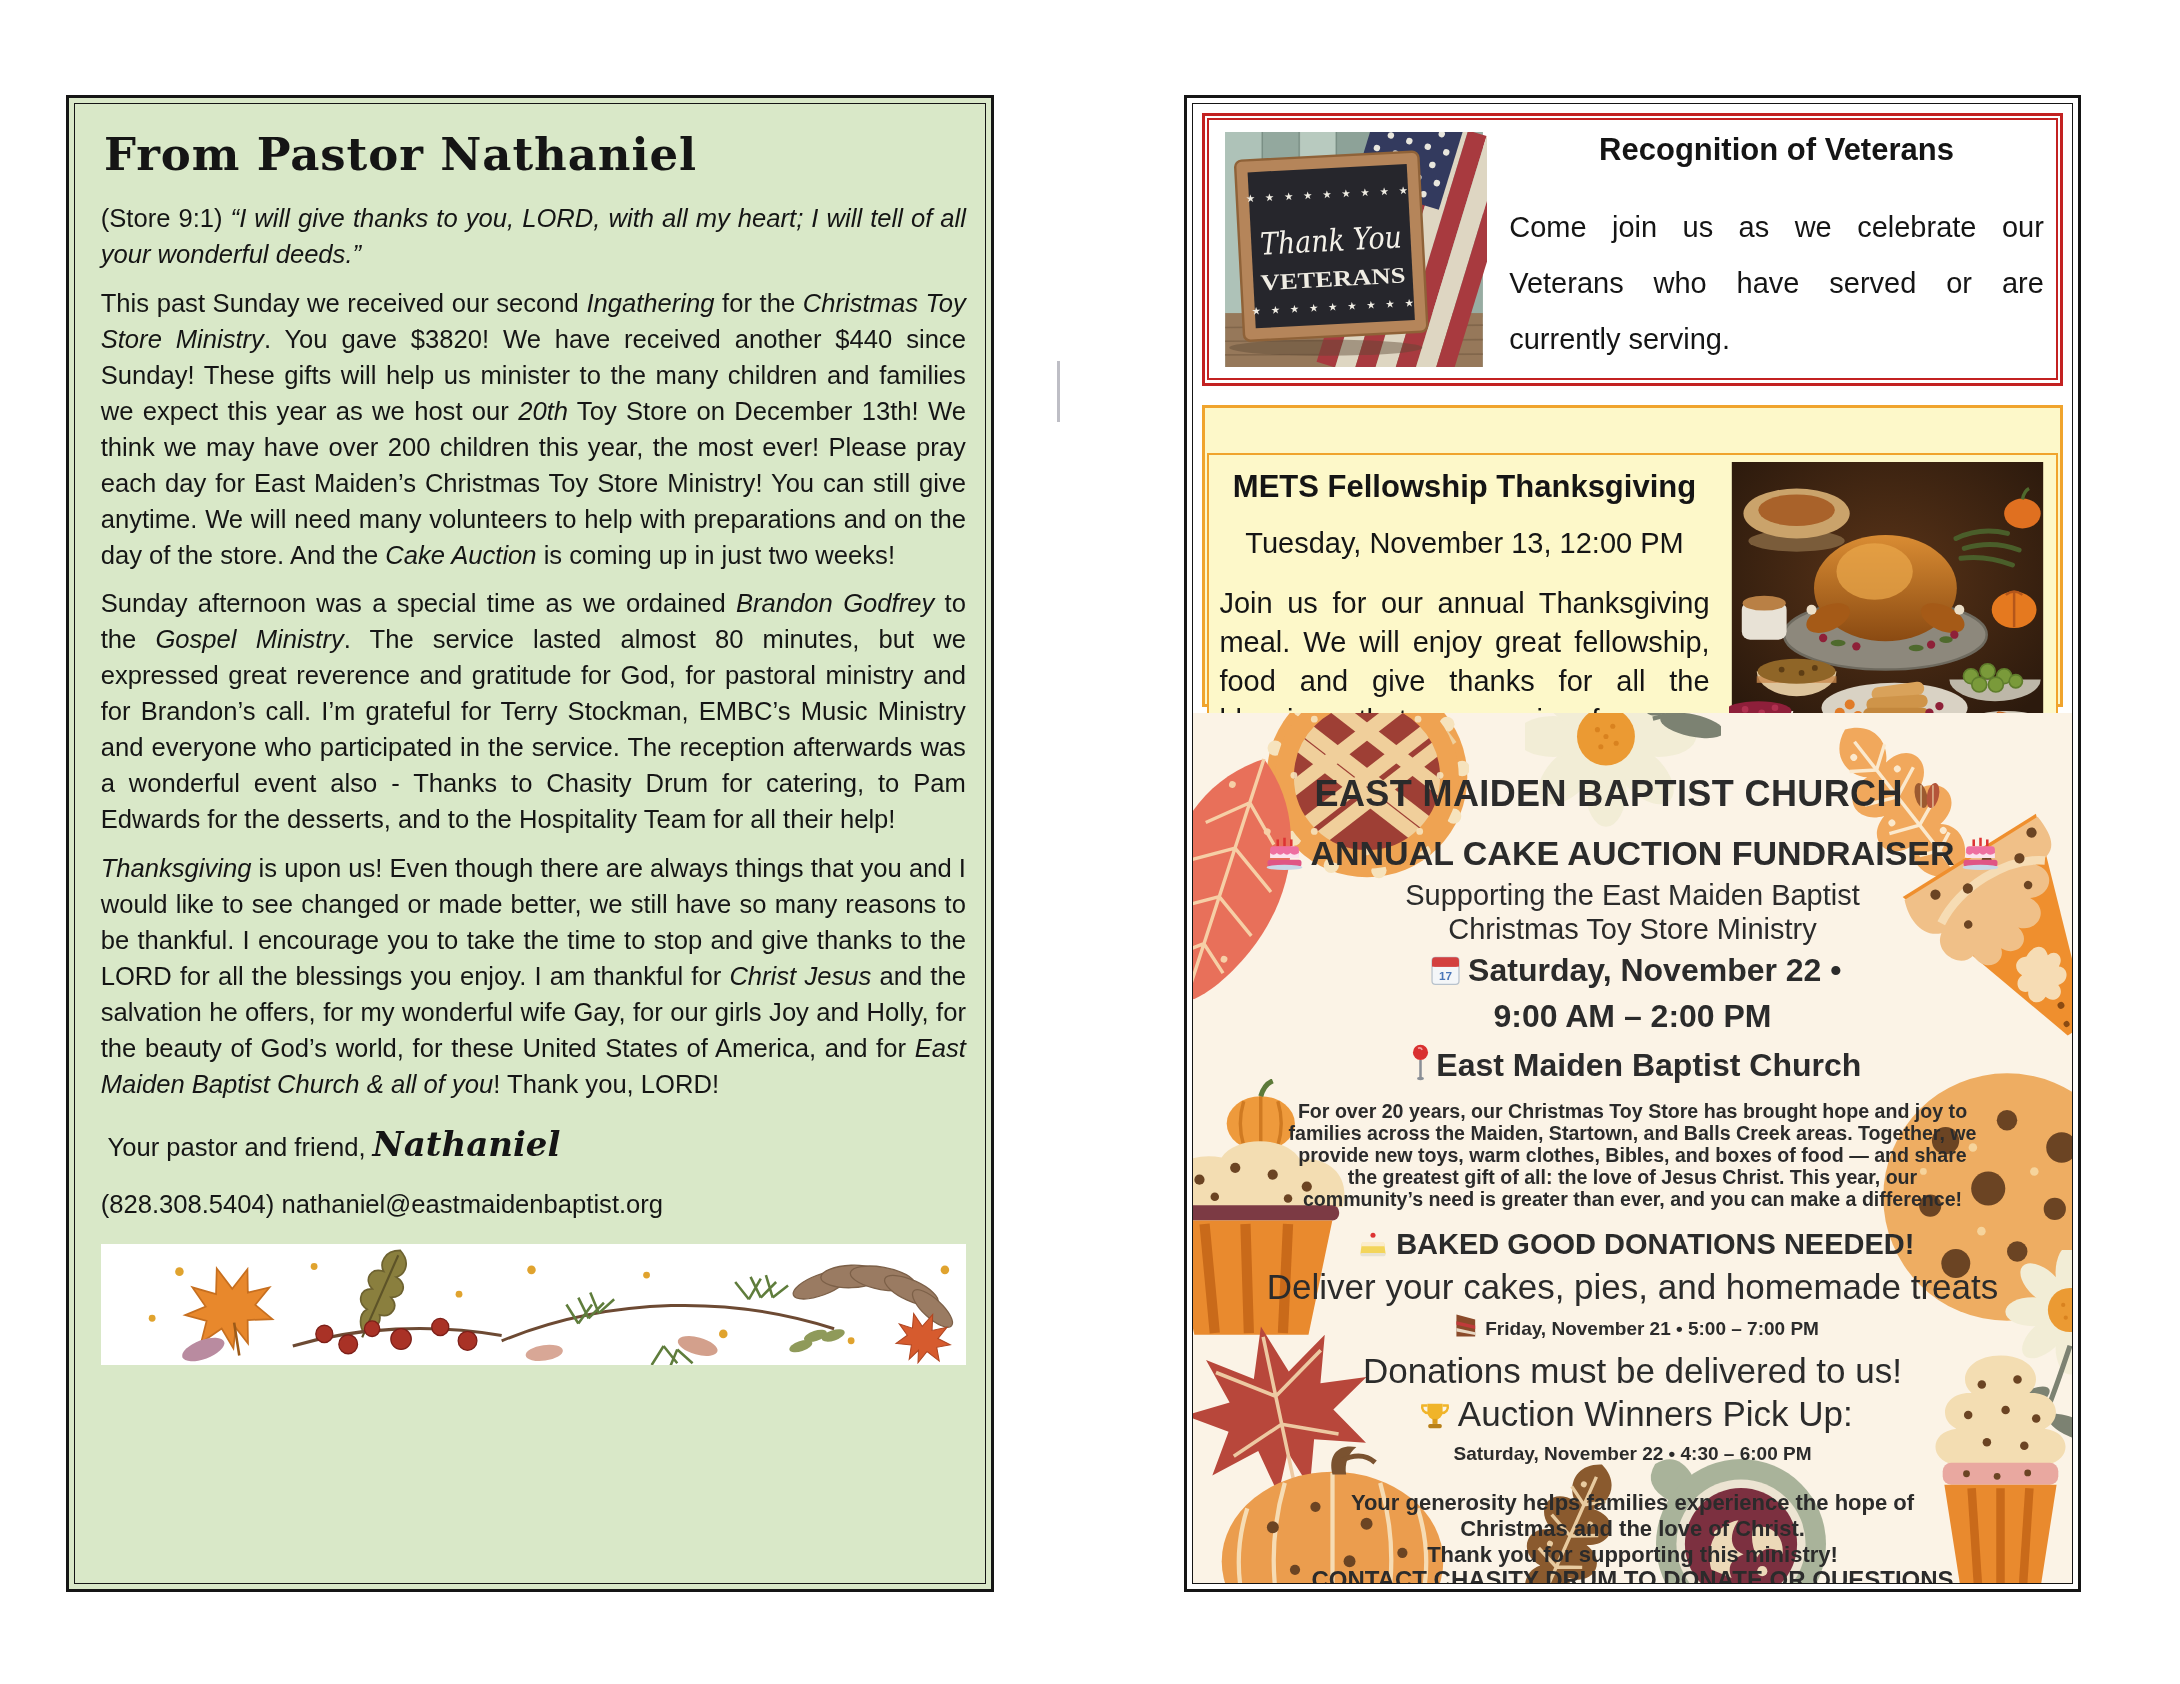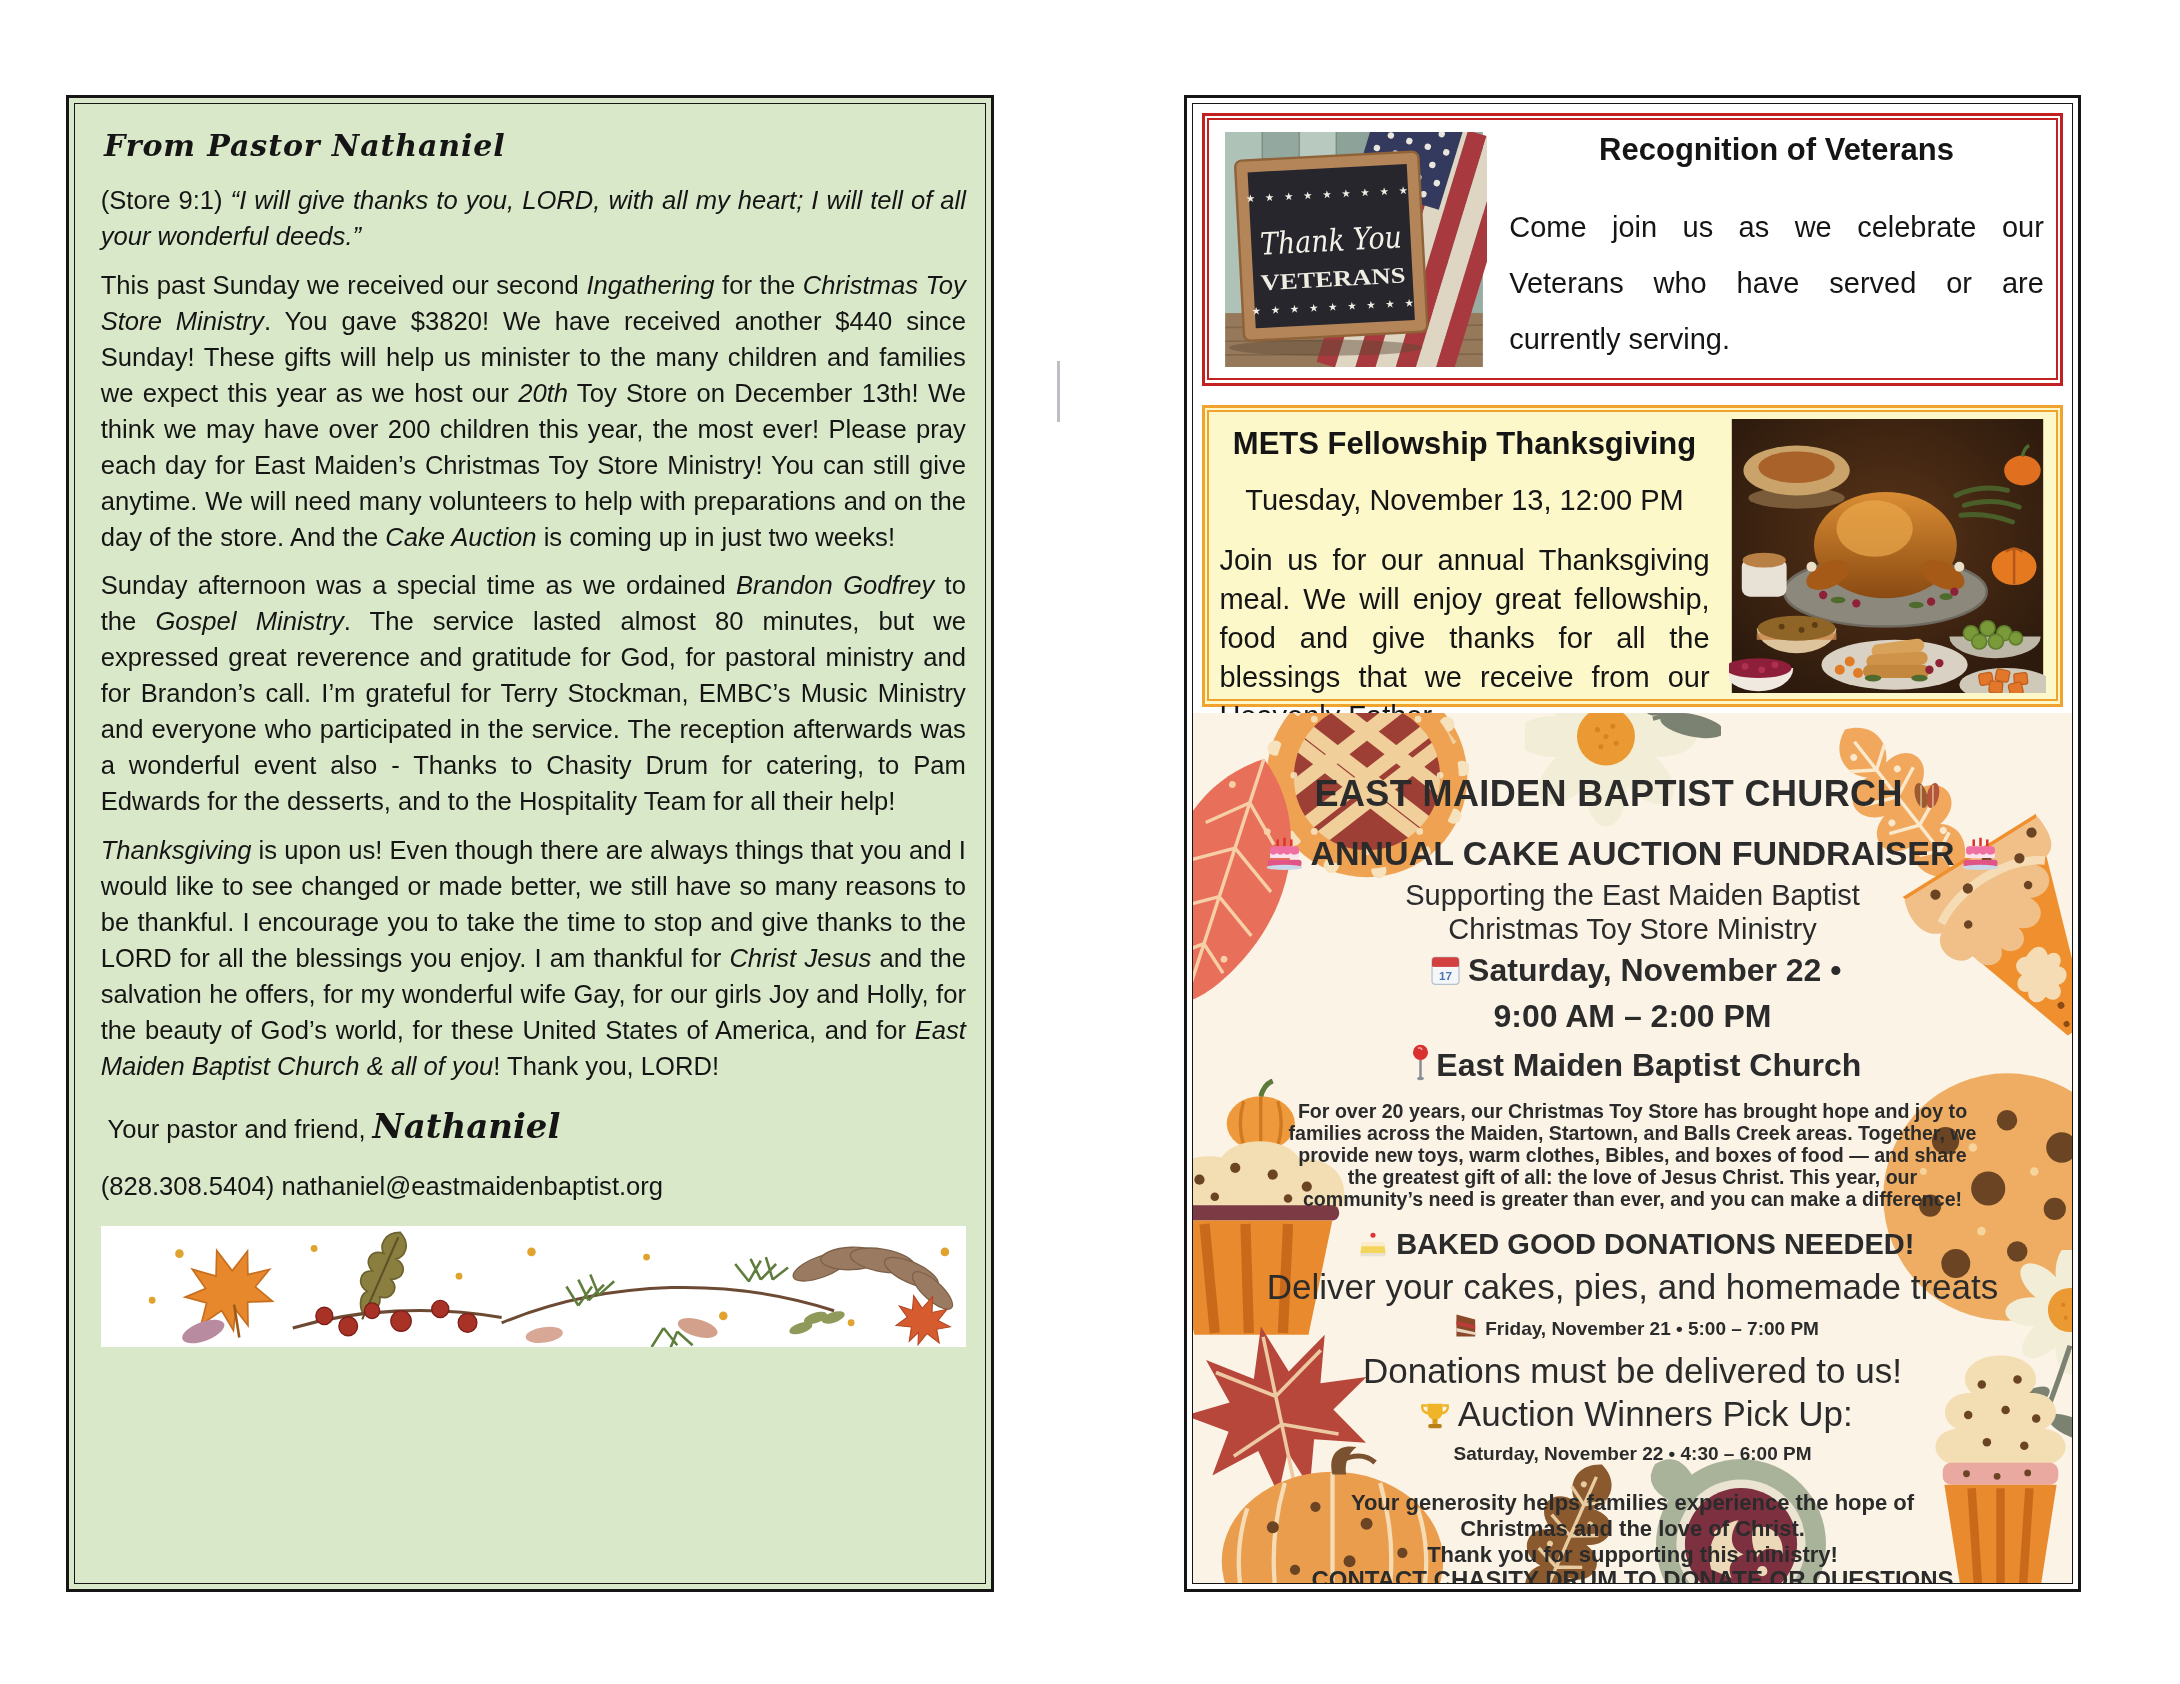--- a/index.html
+++ b/index.html
@@ -18,22 +18,22 @@
     font-family:"Liberation Sans", sans-serif;color:var(--ink);
     overflow:hidden;
   }
   .panel{position:absolute;border:3.4px solid var(--ink);}
   .panel-inner{border:1.7px solid var(--ink);margin:5.1px;height:calc(100% - 10.2px);overflow:hidden;}
 
   
   #letter-panel{left:66px;top:95px;width:928px;height:1497px;background:var(--letter-bg);}
   #letter-panel .panel-inner{padding:17px 19px 15.3px 25.6px;}
   .letter-title{
-    font-family:"DejaVu Serif", serif;font-style:italic;font-weight:bold;
-    font-size:30px;letter-spacing:0.9px;margin:6.8px 0 19px 3.4px;
+    font-family:"DejaVu Serif", serif;font-weight:bold;
+    font-size:45px;letter-spacing:0.9px;margin:6.8px 0 19px 3.4px;
   }
   .letter-par{font-size:25.6px;line-height:36px;text-align:justify;margin:0 0 12.8px 0;}
   .it{font-style:italic;}
   .closing-line{font-size:25.6px;margin:22px 0 0 6.8px;}
   .closing-name{font-family:"DejaVu Serif", serif;font-style:italic;font-weight:bold;font-size:34px;}
   .contact-line{font-size:25.6px;margin:25.6px 0 0 0;}
   .leaf-banner{margin-top:25.6px;height:121px;background:#ffffff;overflow:hidden;}
   .leaf-banner svg{display:block;width:100%;height:100%;}
 
   
@@ -45,21 +45,21 @@
   .vet-box-inner{border:2.6px solid var(--red);height:100%;display:flex;gap:22px;padding:6.8px 12px;align-items:center;background:#fff;}
   .vet-img{width:266px;height:235px;flex:none;overflow:hidden;}
   .vet-img svg{display:block;width:100%;height:100%;}
   .vet-text{flex:1;align-self:stretch;display:flex;flex-direction:column;padding-top:5.1px;}
   .vet-title{font-size:31px;font-weight:bold;text-align:center;}
   .vet-date{font-size:31px;font-weight:bold;text-align:center;margin-top:22px;}
   .vet-body{font-size:29px;line-height:56px;text-align:justify;margin-top:31px;}
 
   
   .mets-box{margin:19px 8.5px 0 8.5px;height:302px;border:3.4px solid var(--gold);padding:2.6px;background:var(--mets-bg);}
-  .mets-box-inner{border:2.6px solid var(--gold);height:100%;display:flex;gap:19px;padding:6.8px 10.2px;background:var(--mets-bg);}
+  .mets-box-inner{border:2.6px solid var(--gold);height:100%;display:flex;gap:19px;padding:6.8px 10.2px;background:var(--mets-bg);margin-top:43px;}
   .mets-text{flex:1;display:flex;flex-direction:column;padding-top:6.8px;}
   .mets-title{font-size:31px;font-weight:bold;text-align:center;}
   .mets-date{font-size:29px;text-align:center;margin-top:22px;}
   .mets-body{font-size:29px;line-height:39px;text-align:justify;margin-top:24px;}
   .mets-img{width:317px;height:274px;flex:none;align-self:center;overflow:hidden;}
   .mets-img svg{display:block;width:100%;height:100%;}
 
   
   .flyer{flex:1;margin-top:6.8px;background:var(--flyer-bg);position:relative;overflow:hidden;color:var(--flyer-ink);}
   .flyer .deco{position:absolute;z-index:1;}

